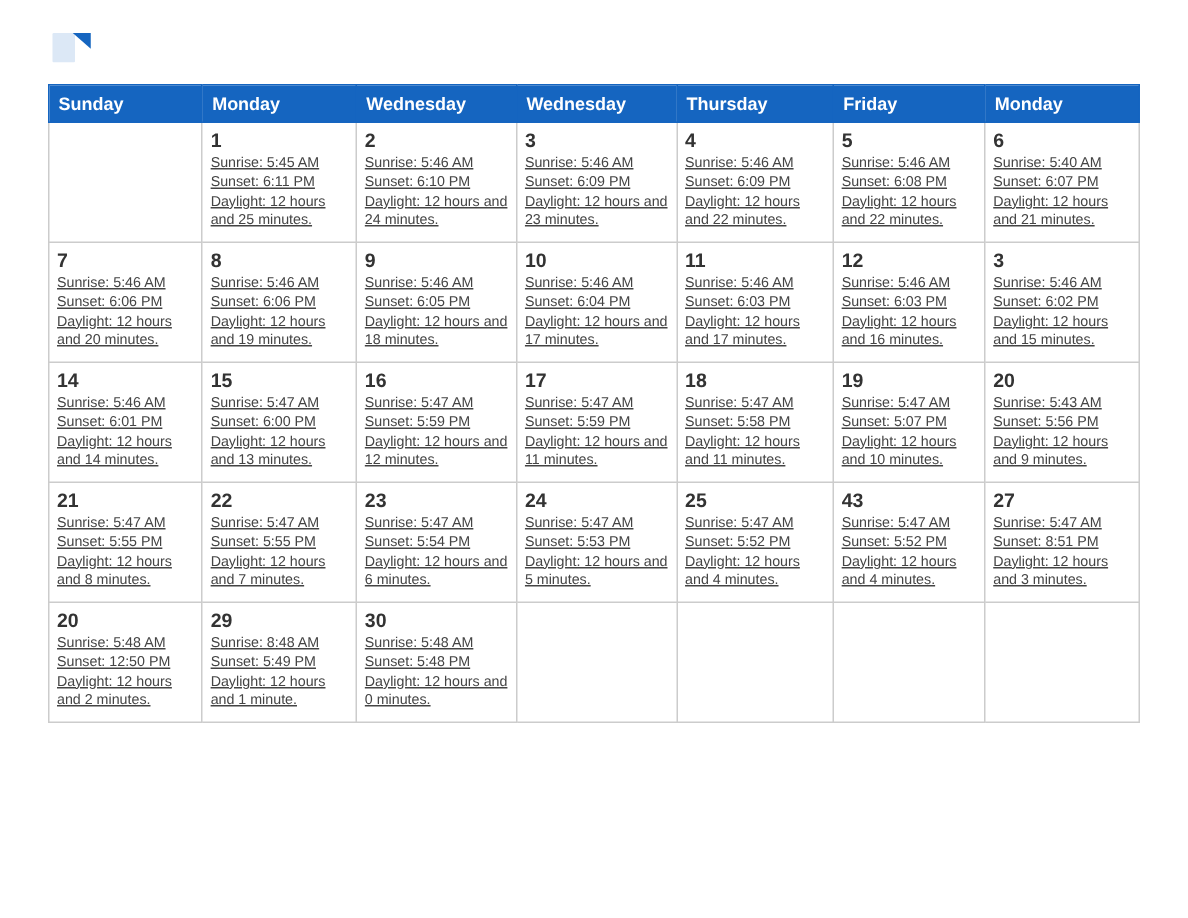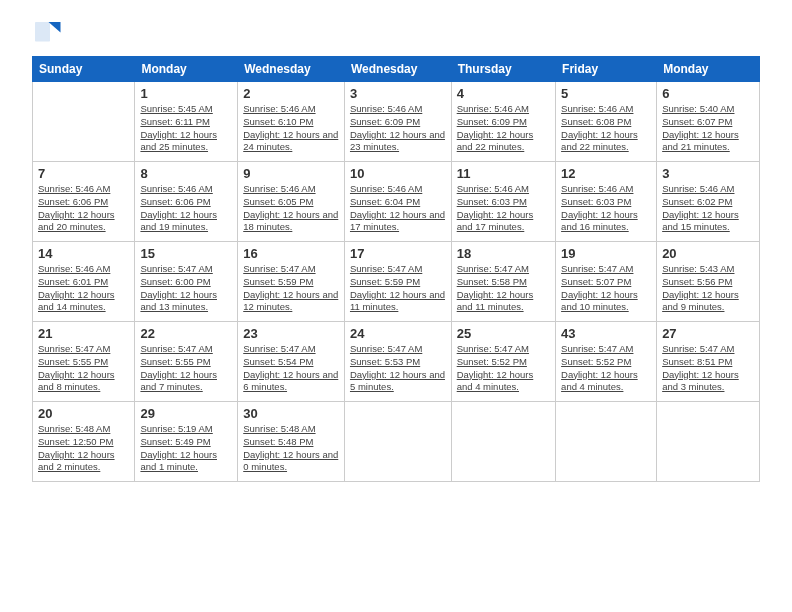--- a/index.html
+++ b/index.html
@@ -325,21 +325,21 @@
         <tr>
           <td>
             <span class="day-number">20</span>
             <div class="day-info">Sunrise: 5:48 AM
 Sunset: 12:50 PM
 Daylight: 12 hours
 and 2 minutes.</div>
           </td>
           <td>
             <span class="day-number">29</span>
-            <div class="day-info">Sunrise: 5:19 AM
+            <div class="day-info">Sunrise: 8:48 AM
 Sunset: 5:49 PM
 Daylight: 12 hours
 and 1 minute.</div>
           </td>
           <td>
             <span class="day-number">30</span>
             <div class="day-info">Sunrise: 5:48 AM
 Sunset: 5:48 PM
 Daylight: 12 hours
 and 0 minutes.</div>

